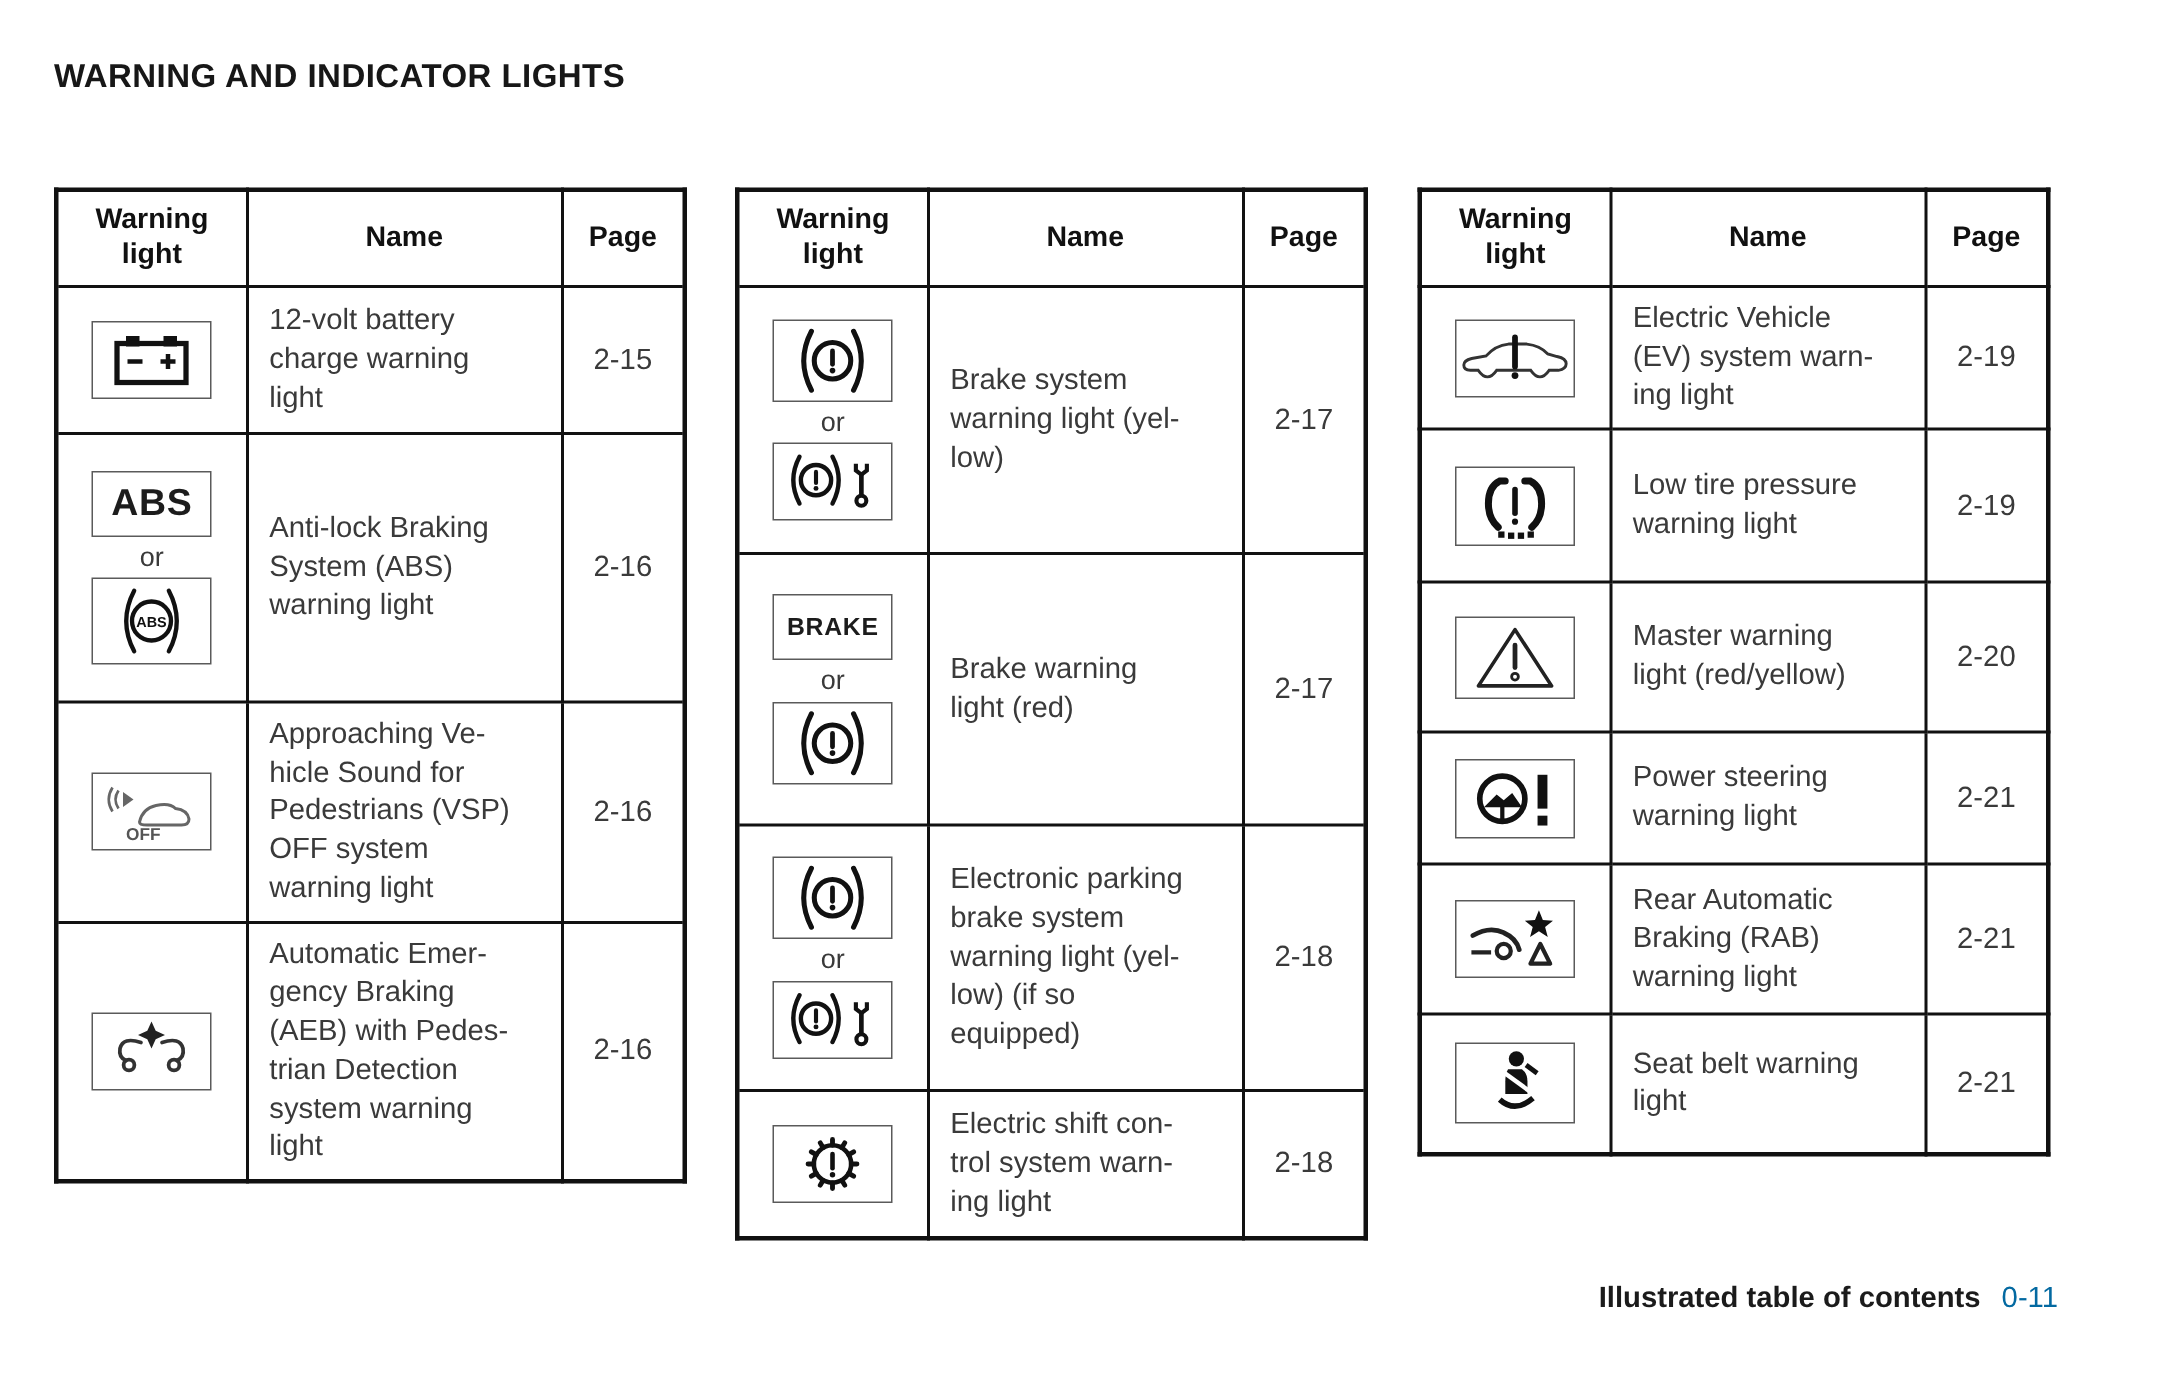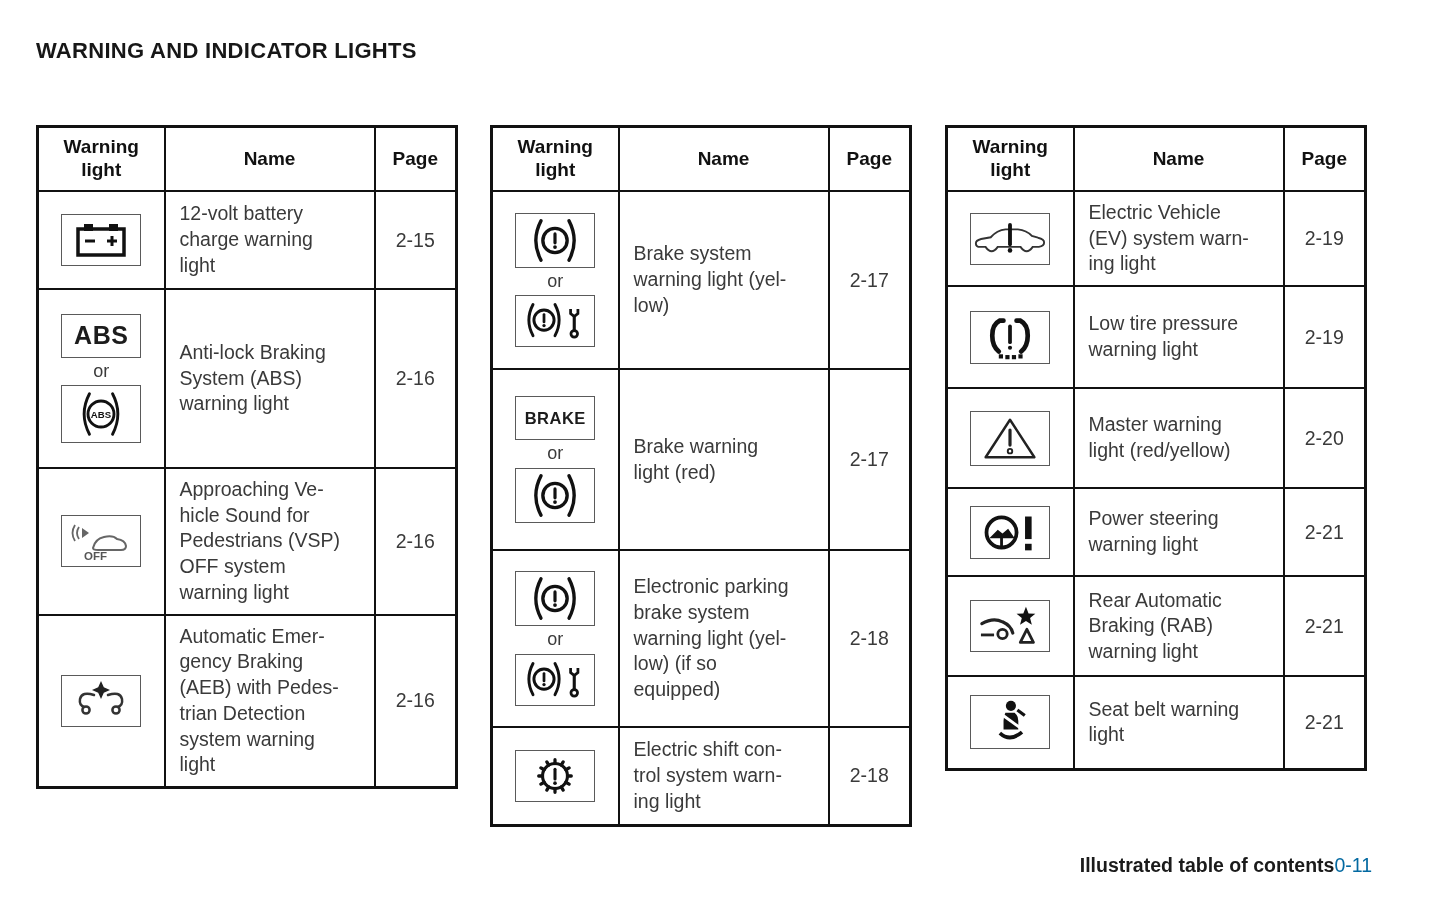--- a/index.html
+++ b/index.html
@@ -57,21 +57,21 @@
   #table-2 tbody tr:nth-child(3){height:100px;}
   #table-2 tbody tr:nth-child(4){height:88px;}
   #table-2 tbody tr:nth-child(5){height:100px;}
   #table-2 tbody tr:nth-child(6){height:93px;}
   #table-0{left:36px;}
   #table-1{left:490px;}
   #table-2{left:945px;}
   .page-footer{
     position:absolute;top:854px;right:73px;
     font-size:19.5px;color:#1b1b1b;
-    display:flex;gap:0;align-items:baseline;
+    display:flex;gap:14px;align-items:baseline;
   }
   .footer-label{font-weight:700;}
   .footer-num{font-weight:400;color:#0369a1;}
 </style>
 </head>
 <body>
 
 <div id="page">
   <div class="page-title">WARNING AND INDICATOR LIGHTS</div>
 

